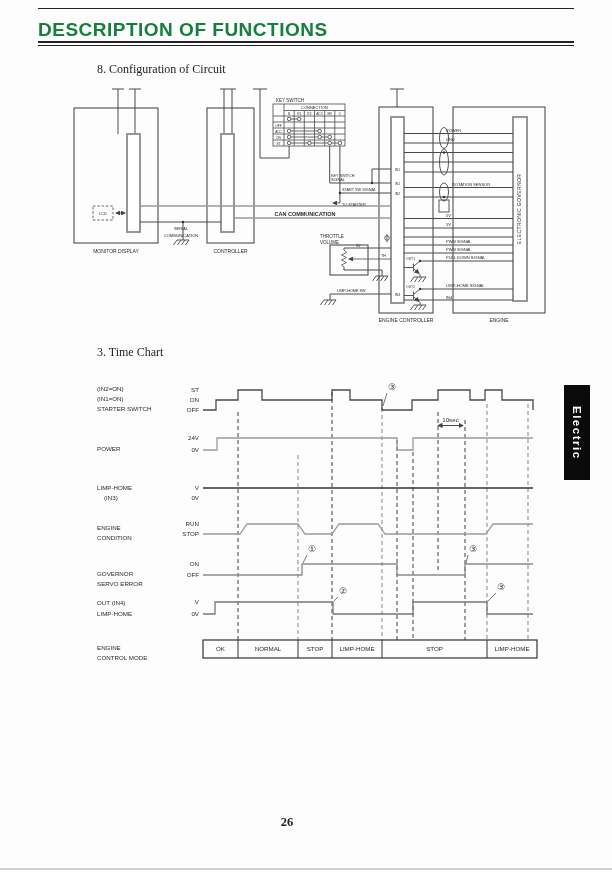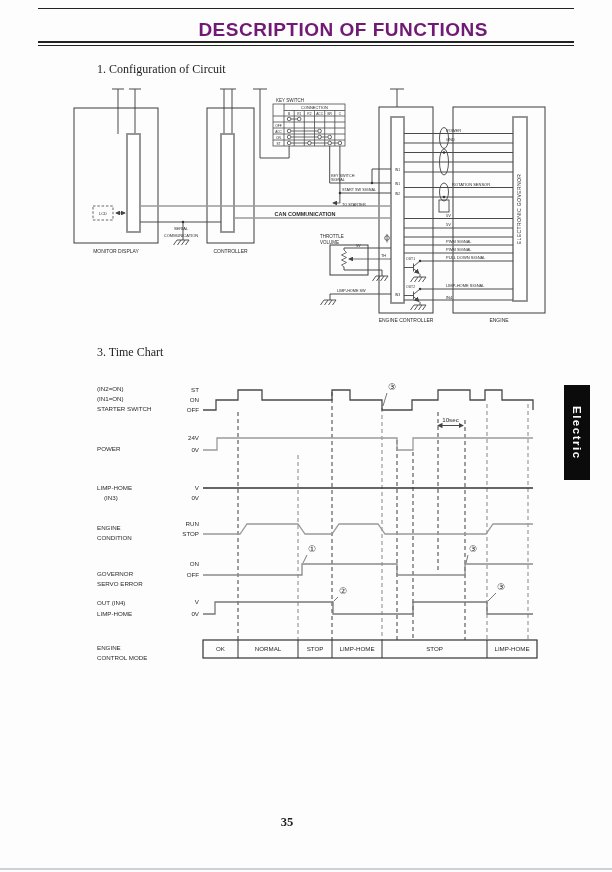--- a/index.html
+++ b/index.html
@@ -1,20 +1,20 @@
 <!DOCTYPE html>
 <html><head>
 <meta charset="utf-8">
 <style>
   html,body{margin:0;padding:0;background:#fff;}
   #page{position:relative;width:612px;height:872px;background:#fdfdfd;overflow:hidden;
         font-family:"Liberation Sans",sans-serif;}
   .rule{position:absolute;background:#222;}
-  #doc-title{position:absolute;left:38px;top:19px;width:450px;text-align:right;
-    font-size:19px;font-weight:bold;letter-spacing:.5px;color:#701a75;
+  #doc-title{position:absolute;left:38px;top:19px;width:450px;text-align:left;
+    font-size:19px;font-weight:bold;letter-spacing:.5px;color:#15803d;
     font-family:"Liberation Sans",sans-serif;}
   .section-heading{position:absolute;left:97px;color:#1c1c1c;
     font-family:"Liberation Serif",serif;font-size:12px;}
   #h-circuit{top:62px;}
   #h-timechart{top:345px;}
   #diagram-svg{position:absolute;left:0;top:0;}
   #electric-tab{position:absolute;left:564px;top:385px;width:26px;height:95px;
     background:#0b0b0b;display:flex;align-items:center;justify-content:center;}
   #electric-tab span{writing-mode:vertical-rl;color:#fff;font-weight:bold;
     font-size:11.5px;letter-spacing:1.5px;}
@@ -46,21 +46,21 @@
 </head>
 <body>
 
 <div id="page">
 
   <div class="rule" style="left:38px;top:8px;width:536px;height:1px;"></div>
   <div id="doc-title">DESCRIPTION OF FUNCTIONS</div>
   <div class="rule" style="left:38px;top:40.5px;width:536px;height:2px;"></div>
   <div class="rule" style="left:38px;top:44.5px;width:536px;height:1px;"></div>
 
-  <div id="h-circuit" class="section-heading">1. Configuration of Circuit</div>
+  <div id="h-circuit" class="section-heading">8. Configuration of Circuit</div>
   <div id="h-timechart" class="section-heading">3. Time Chart</div>
 
   <svg id="diagram-svg" width="612" height="872" viewBox="0 0 612 872">
     <defs>
       <marker id="arr" viewBox="0 0 6 6" refX="5" refY="3" markerWidth="6" markerHeight="6" orient="auto-start-reverse">
         <path d="M0,0L6,3L0,6Z" fill="#444"></path>
       </marker>
       <g id="gnd" stroke="#444" stroke-width="0.9">
         <path d="M-6,0H6 M-6,0L-9.5,5 M-2,0L-5.5,5 M2,0L-1.5,5 M6,0L2.5,5" fill="none"></path>
       </g>
@@ -284,15 +284,15 @@
         <text x="343" y="594" class="mid" font-size="9" fill="#555">②</text>
         <line x1="496" y1="593" x2="488" y2="601" stroke="#555" stroke-width="0.8"></line>
         <text x="501" y="590" class="mid" font-size="9" fill="#555">③</text>
       </g>
   </svg>
 
   <div id="electric-tab">
     <span>Electric</span>
   </div>
 
-  <div id="page-number">35</div>
+  <div id="page-number">26</div>
   <div id="bottom-edge"></div>
 </div>
 
 </body></html>

